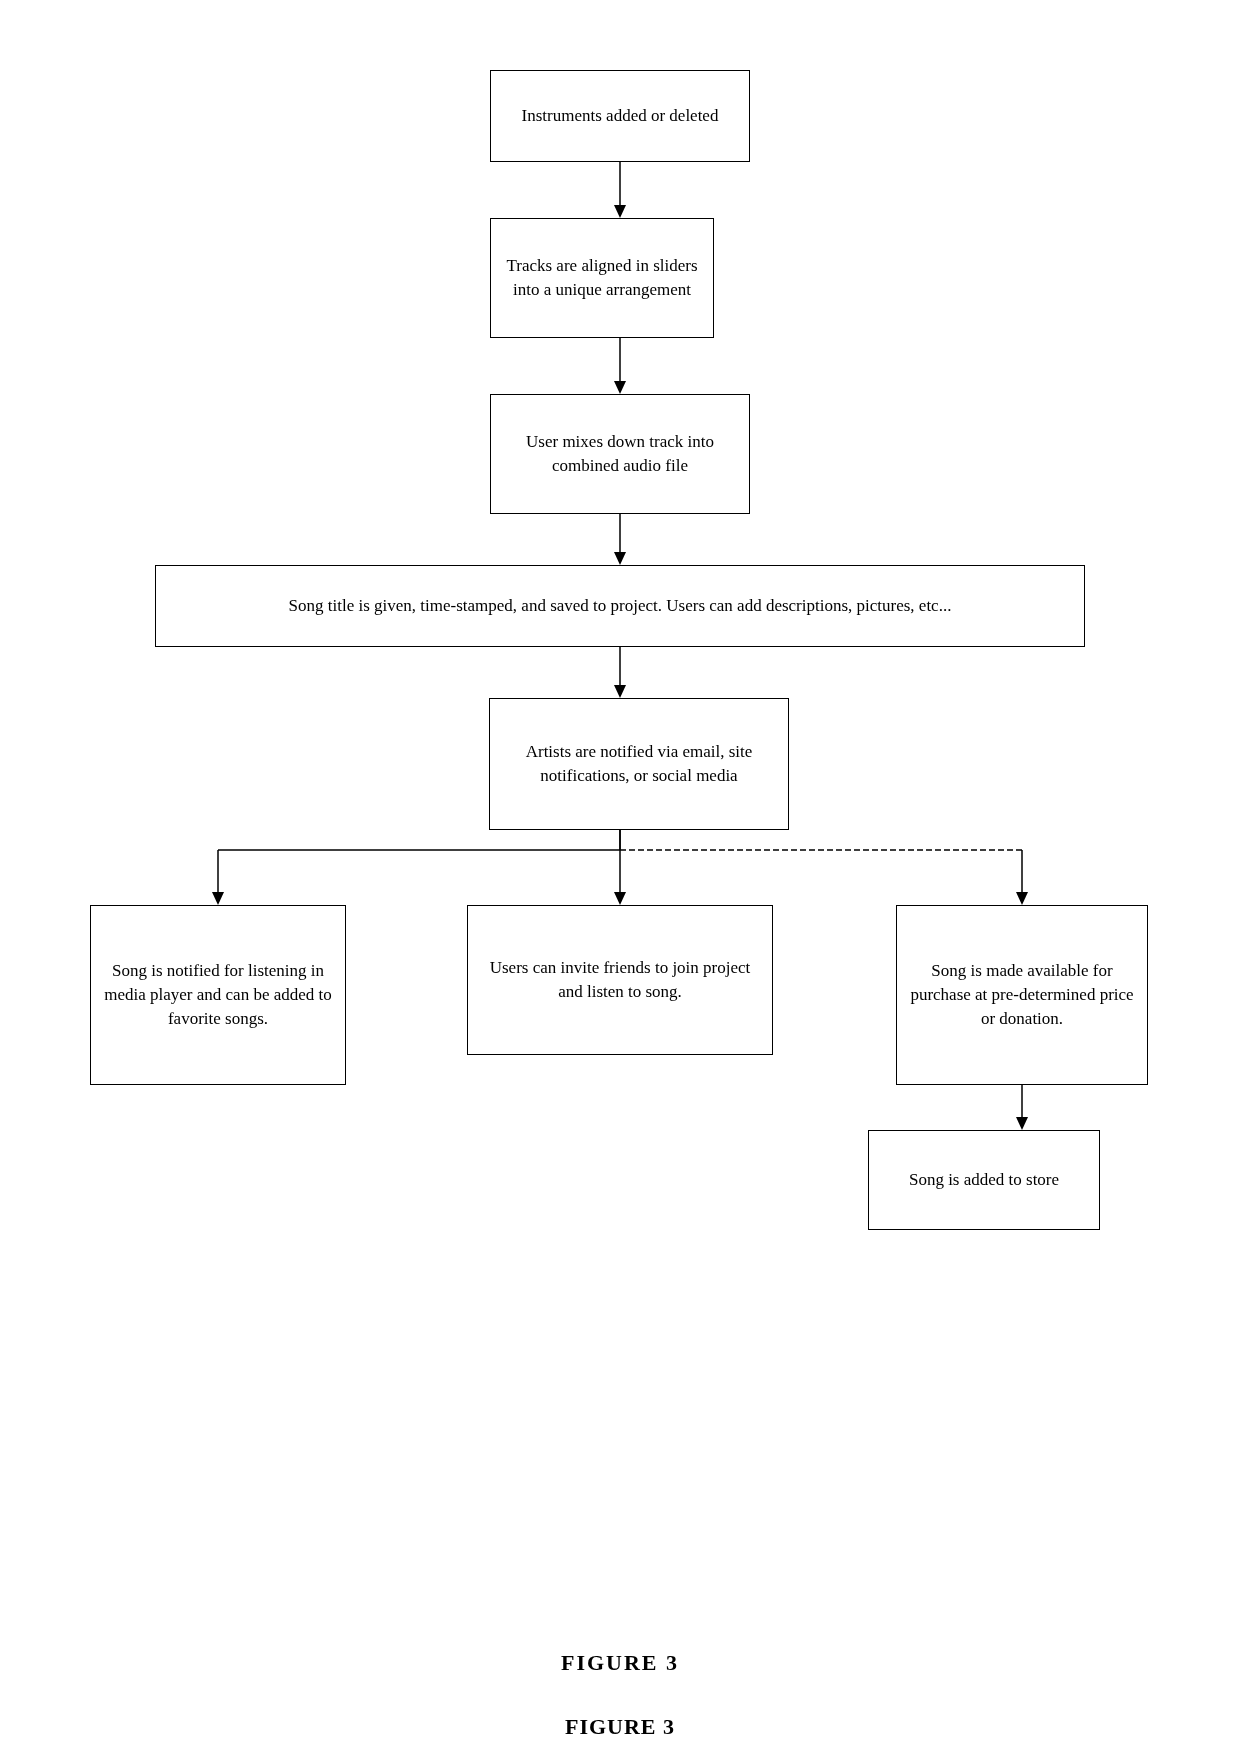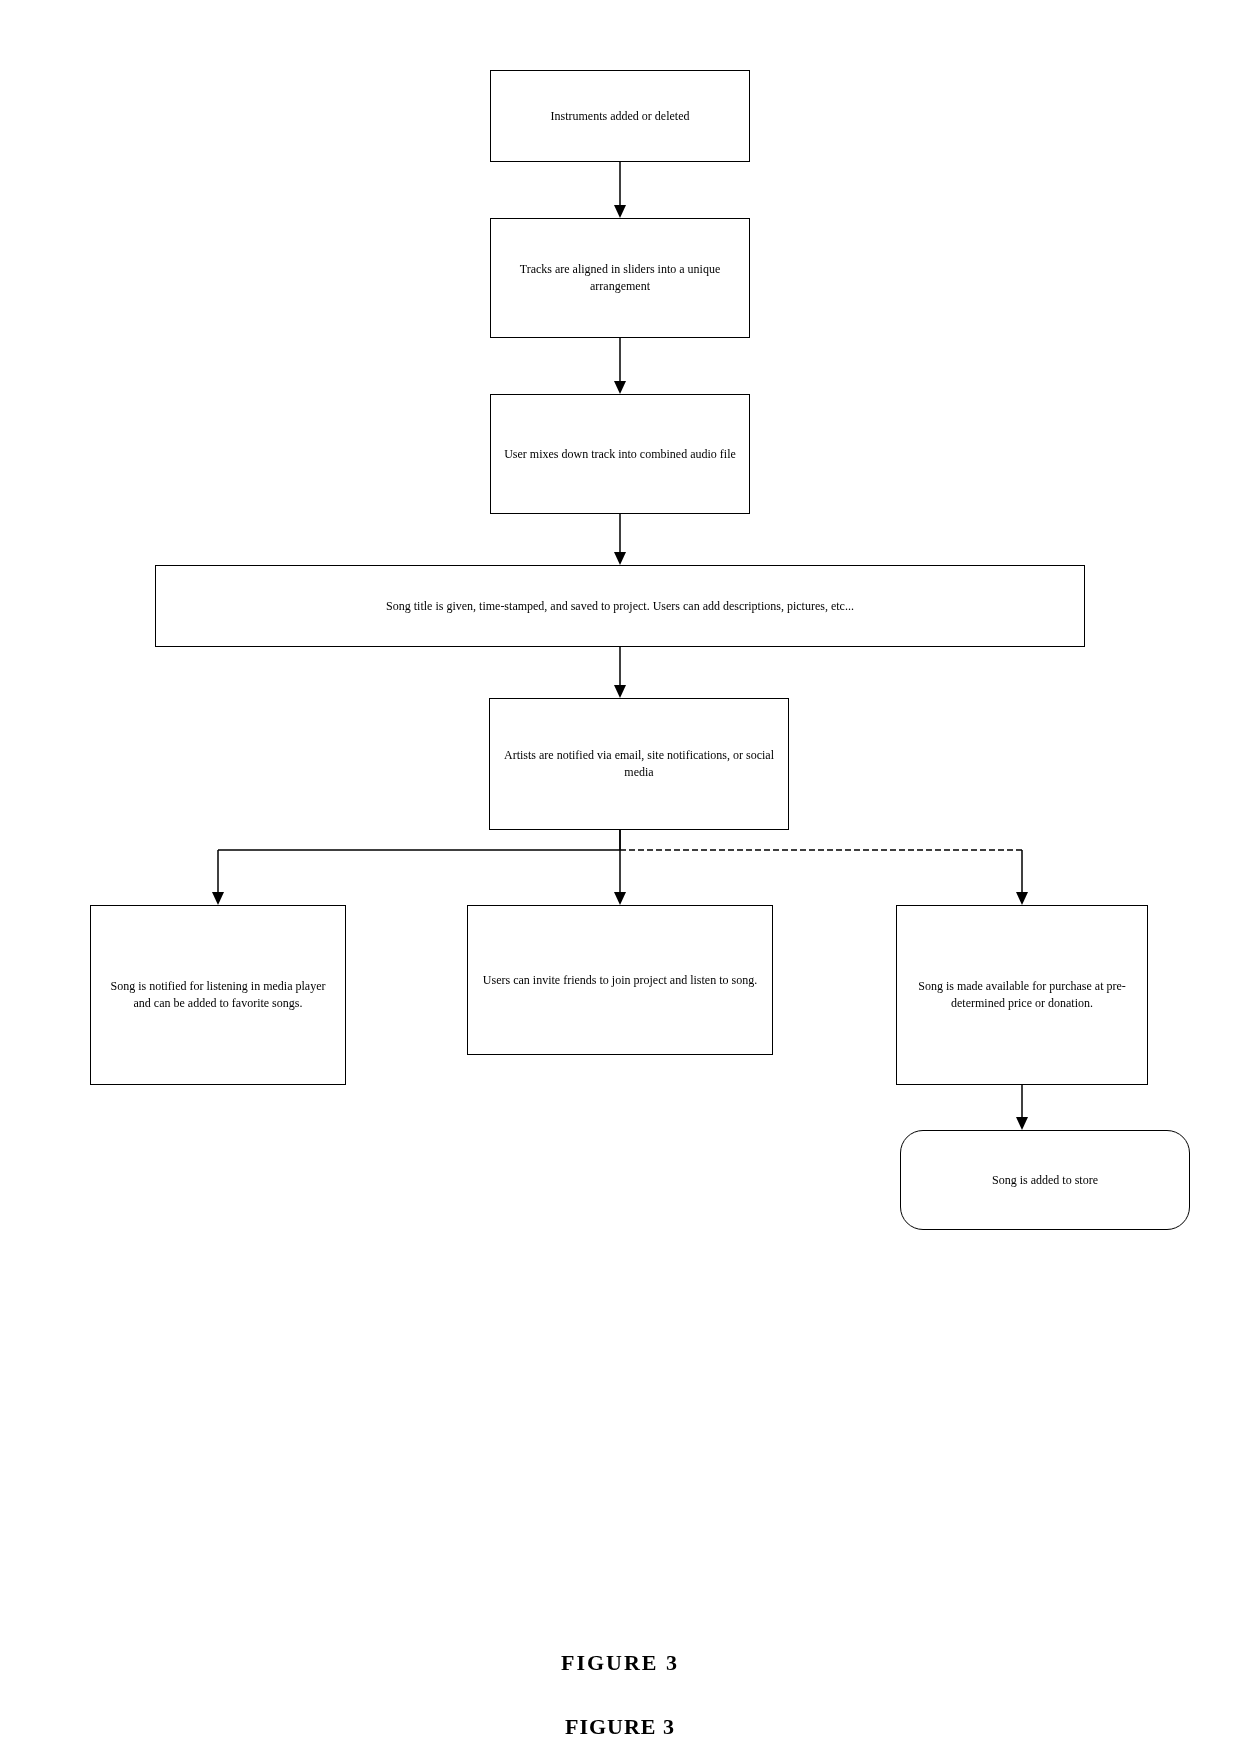--- a/index.html
+++ b/index.html
@@ -30,21 +30,21 @@
     }
 
     .box {
       position: absolute;
       border: 1.5px solid #000;
       background: #fff;
       display: flex;
       align-items: center;
       justify-content: center;
       text-align: center;
-      font-size: 12px;
+      font-size: 17px;
       line-height: 1.4;
       padding: 8px 12px;
     }
 
     
     svg.arrows {
       position: absolute;
       top: 0;
       left: 0;
       width: 1100px;
@@ -95,21 +95,21 @@
       <polygon points="946,852 952,865 958,852" fill="#000"></polygon>
 
       <line x1="952" y1="1045" x2="952" y2="1080" stroke="#000" stroke-width="1.5"></line>
       <polygon points="946,1077 952,1090 958,1077" fill="#000"></polygon>
     </svg>
 
     <div class="box" style="left: 420px; top: 30px; width: 260px; height: 92px;">
       <span>Instruments added or deleted</span>
     </div>
 
-    <div class="box" style="left: 420px; top: 178px; width: 260px; height: 120px;">
+    <div class="box" style="left: 420px; top: 178px; width: 224px; height: 120px;">
       <span>Tracks are aligned in sliders into a unique arrangement</span>
     </div>
 
     <div class="box" style="left: 420px; top: 354px; width: 260px; height: 120px;">
       <span>User mixes down track into combined audio file</span>
     </div>
 
     <div class="box" style="left: 85px; top: 525px; width: 930px; height: 82px;">
       <span>Song title is given, time-stamped, and saved to project.  Users can add descriptions, pictures, etc...</span>
     </div>
@@ -123,21 +123,21 @@
     </div>
 
     <div class="box" style="left: 397px; top: 865px; width: 306px; height: 150px;">
       <span>Users can invite friends to join project and listen to song.</span>
     </div>
 
     <div class="box" style="left: 826px; top: 865px; width: 252px; height: 180px;">
       <span>Song is made available for purchase at pre-determined price or donation.</span>
     </div>
 
-    <div class="box" style="left: 830px; top: 1090px; width: 290px; height: 100px; border-radius: 23px;">
+    <div class="box" style="left: 798px; top: 1090px; width: 232px; height: 100px;">
       <span>Song is added to store</span>
     </div>
 
     <div class="figure-label" style="position: absolute; bottom: -120px; left: 50%; transform: translateX(-50%); font-size: 22px; font-weight: bold; letter-spacing: 1px;">FIGURE 3</div>
   </div>
 
   <div style="font-size: 22px; font-weight: bold; letter-spacing: 2px; margin-top: 30px; font-family: 'Times New Roman', Times, serif;">FIGURE 3</div>
 </div>
 
 </body></html>

